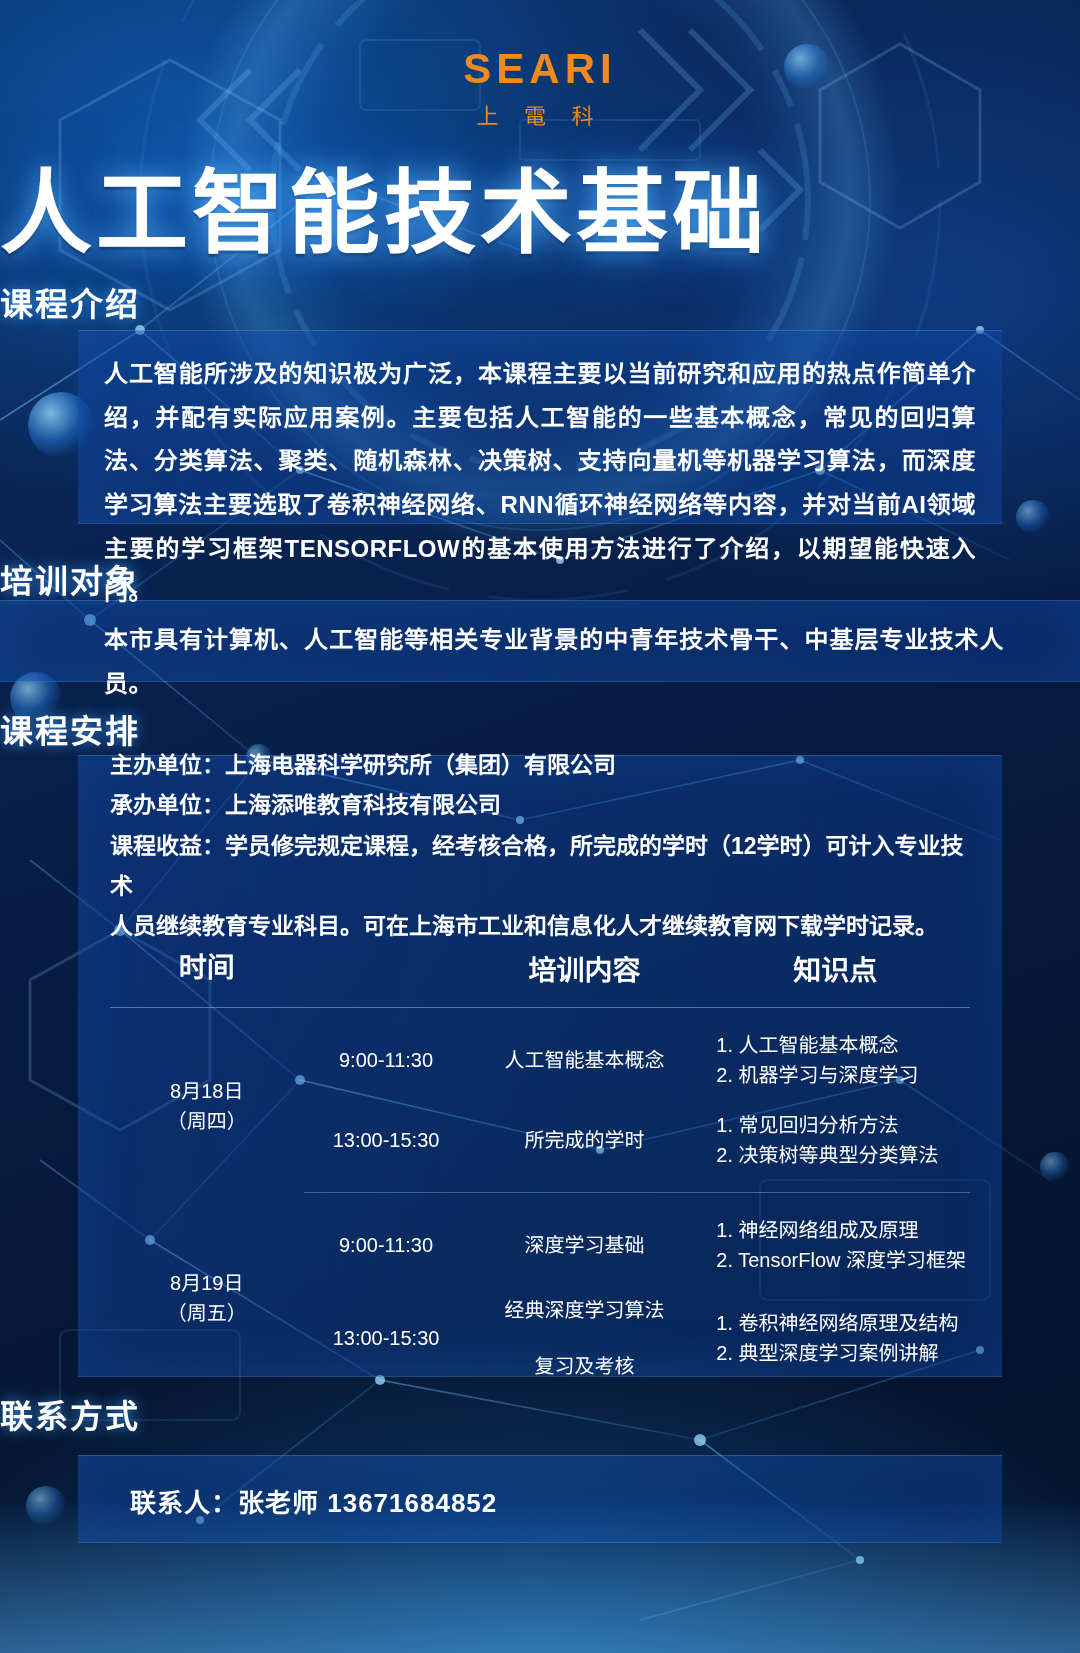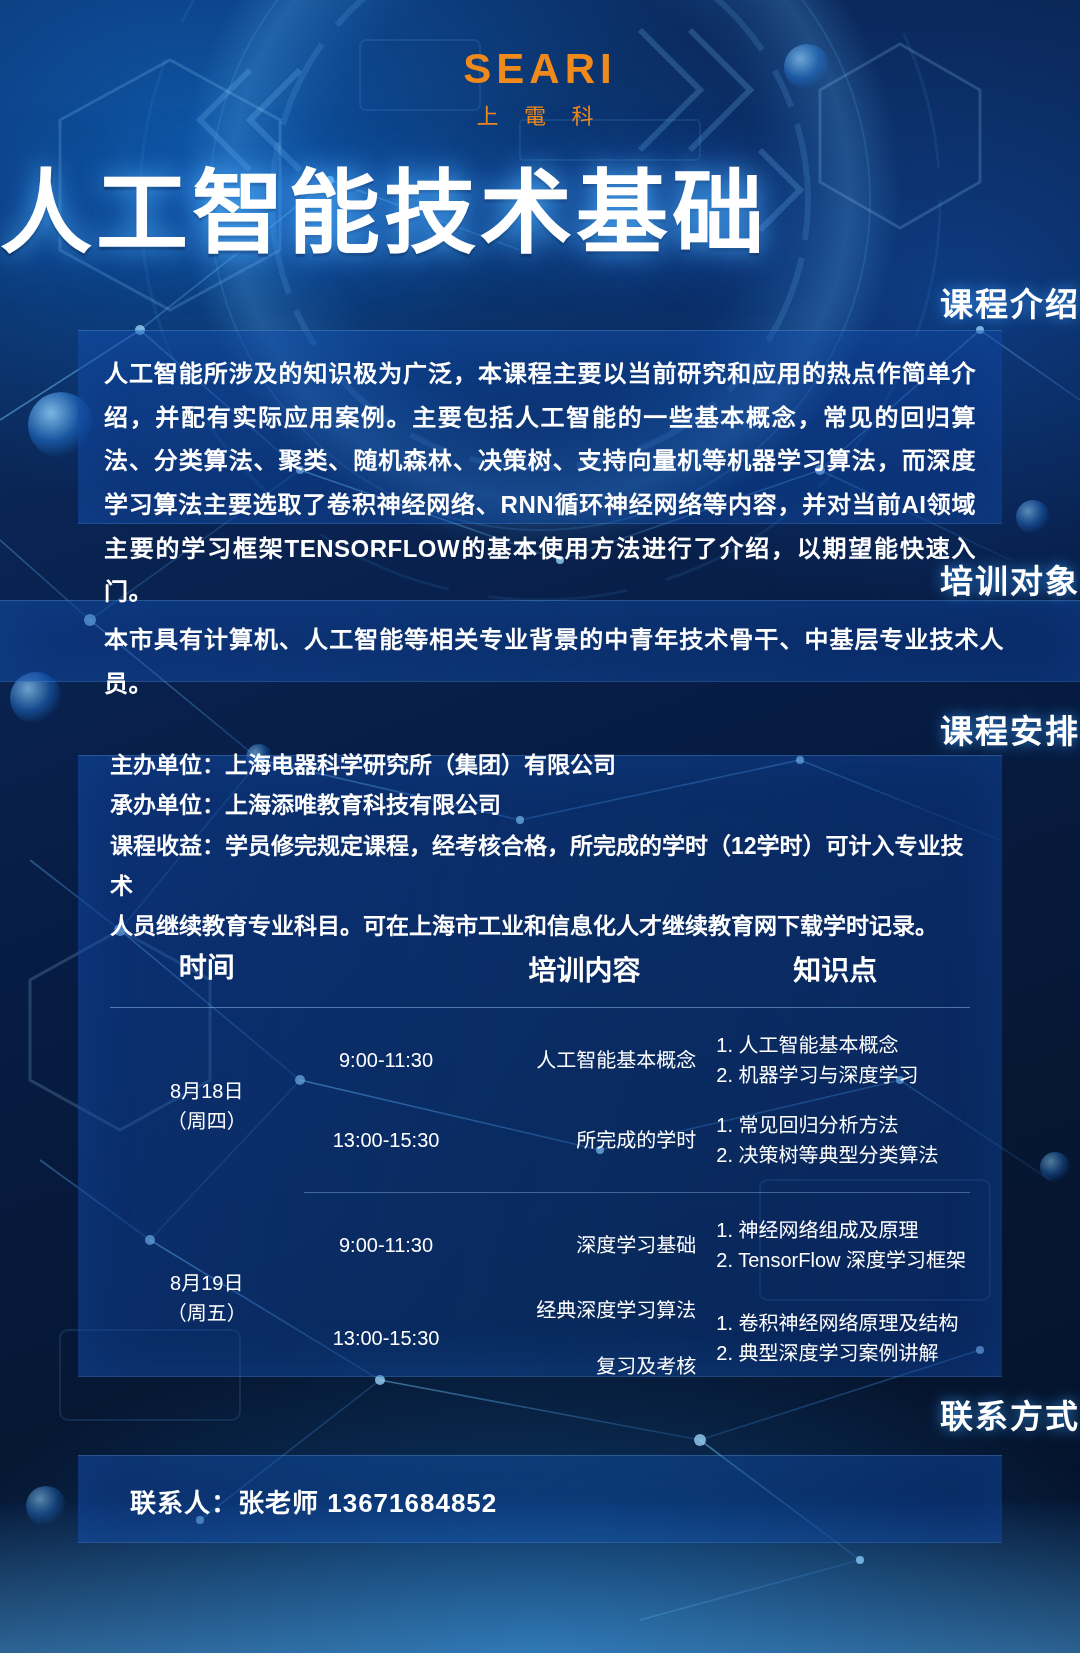--- a/index.html
+++ b/index.html
@@ -66,21 +66,21 @@
     letter-spacing: 4px;
     color: #ffffff;
     text-shadow: 0 0 26px rgba(80,180,255,0.85), 0 0 60px rgba(40,120,240,0.7), 0 3px 2px rgba(0,20,60,0.7);
     font-family: Liberation Mono, monospace;
   }
 
   
   .section-head {
     position: absolute;
     left: 0; right: 0;
-    text-align: right;
+    text-align: left;
     z-index: 6;
     color: #ffffff;
     font-size: 33px;
     font-weight: bold;
     letter-spacing: 2px;
     text-shadow: 0 0 14px rgba(60,160,255,0.8);
   }
 
   
   .panel {
@@ -133,21 +133,21 @@
   .sched-table td {
     font-size: 20px;
     vertical-align: middle;
     padding: 10px 4px;
     line-height: 1.5;
   }
   .sched-table tr.group-end td { border-bottom: 1px solid rgba(160,215,255,0.35); padding-bottom: 22px; }
   .sched-table tr.group-start td { padding-top: 22px; }
   .col-date { width: 190px; text-align: center; font-size: 23px; line-height: 1.6; }
   .col-time { width: 160px; text-align: center; font-size: 20px; }
-  .col-topic { width: 230px; text-align: right; font-size: 21px; }
+  .col-topic { width: 230px; text-align: center; font-size: 21px; }
   .col-points { text-align: left; font-size: 20px; }
   .pt { display: block; white-space: nowrap; margin-left: 12px; }
   .topic-extra { display:block; margin-top: 26px; }
 
   
   #contact-panel { top: 1455px; left: 78px; width: 924px; height: 86px; }
   #contact-text {
     position: absolute; top: 1482px; left: 130px; z-index: 7;
     color: #ffffff; font-size: 26px; font-weight: bold; letter-spacing: 1px;
   }

